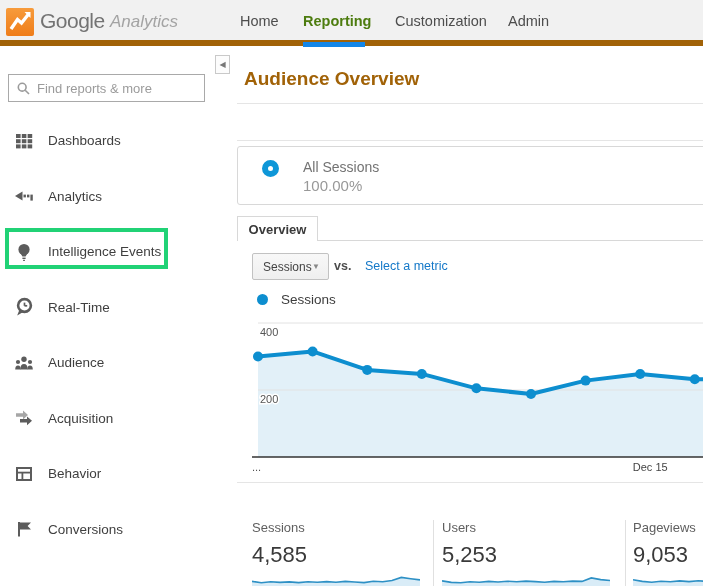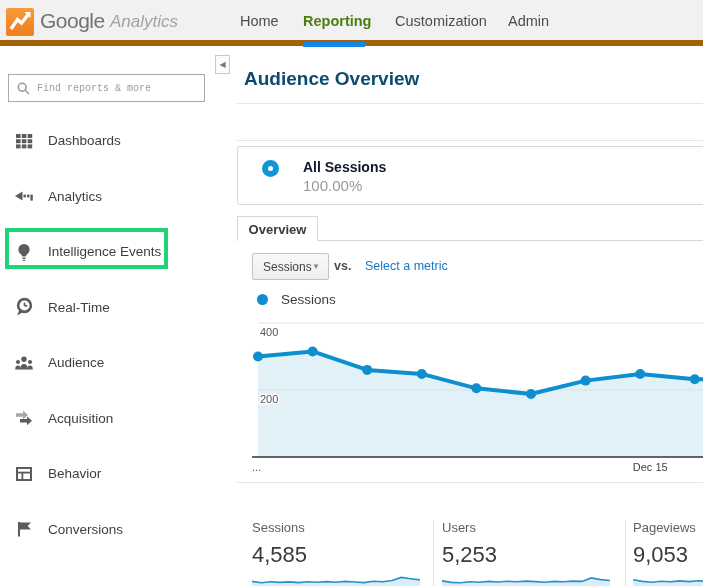--- a/index.html
+++ b/index.html
@@ -17,44 +17,44 @@
   .nav-item.active { color:#4d7c0f; font-weight:bold; }
   .nav-underline { position:absolute; left:303px; top:42px; width:62px; height:5px; background:#1386e8; }
 
   
   .sidebar { position:absolute; left:0; top:46px; width:236px; height:540px; background:#fff; }
   .collapse-btn { position:absolute; left:215px; top:55px; width:15px; height:19px;
     border:1px solid #c9c9c9; background:#fcfcfc; color:#777; font-size:8px;
     display:flex; align-items:center; justify-content:center; cursor:pointer; }
   .searchbox { position:absolute; left:8px; top:28px; width:197px; height:28px;
     border:1px solid #a9a9a9; background:#fff; display:flex; align-items:center; padding-left:8px; }
-  .searchbox input { border:none; outline:none; font-size:10px; color:#444; width:150px;
-    margin-left:7px; font-family:Liberation Mono, monospace; background:transparent; }
+  .searchbox input { border:none; outline:none; font-size:13px; color:#444; width:150px;
+    margin-left:7px; font-family:Liberation Sans, sans-serif; background:transparent; }
   .searchbox input::placeholder { color:#9b9b9b; }
   .menu { position:absolute; left:0; top:67px; width:236px; }
   .menu-item { height:55.5px; display:flex; align-items:center; padding-left:14px; cursor:pointer; }
   .menu-item .mi-icon { width:20px; height:20px; flex:0 0 20px; margin-right:14px; }
   .menu-item .mi-label { font-size:13.5px; color:#3f3f3f; }
   .highlight-box { position:absolute; left:5px; top:228px; width:163px; height:41px;
     border:4px solid #21d276; pointer-events:none; }
 
   
   .main { position:absolute; left:237px; top:46px; width:466px; height:540px; }
-  .page-title { position:absolute; left:7px; top:22px; font-size:19px; font-weight:bold; color:#0c4a6e; }
+  .page-title { position:absolute; left:7px; top:22px; font-size:19px; font-weight:bold; color:#a16207; }
   .rule { position:absolute; left:0; width:470px; height:1px; background:#e5e5e5; }
   .rule.r1 { top:57px; } .rule.r2 { top:94px; } .rule.r3 { top:436px; }
   .toolbar { position:absolute; left:7px; top:107px; display:flex; gap:24px; }
   .tool { font-size:12.5px; font-weight:bold; color:#404040; cursor:pointer; }
   .tool .caret { font-size:8px; color:#777; margin-left:3px; vertical-align:1px; }
 
   .segment-card { position:absolute; left:0; top:100px; width:470px; height:59px;
     border:1px solid #d8d8d8; border-radius:3px; background:#fff; }
   .donut { position:absolute; left:24px; top:13px; width:17px; height:17px;
     border:6px solid #0e97d8; border-radius:50%; }
-  .seg-name { position:absolute; left:65px; top:12px; font-size:14px; color:#0f172a;font-weight:bold; }
+  .seg-name { position:absolute; left:65px; top:12px; font-size:14px; color:#737373; }
   .seg-pct  { position:absolute; left:65px; top:30px; font-size:15px; color:#989898; }
 
   .tabline { position:absolute; left:0; top:194px; width:470px; height:1px; background:#d8d8d8; }
   .tab { position:absolute; left:0; top:170px; width:81px; height:25px; background:#fff;
     border:1px solid #d8d8d8; border-bottom:none; z-index:2;
     display:flex; align-items:center; justify-content:center;
     font-size:13px; font-weight:bold; color:#3a3a3a; cursor:pointer; }
 
   .dropdown { position:absolute; left:15px; top:207px; width:77px; height:27px;
     border:1px solid #c2c2c2; border-radius:2px;

